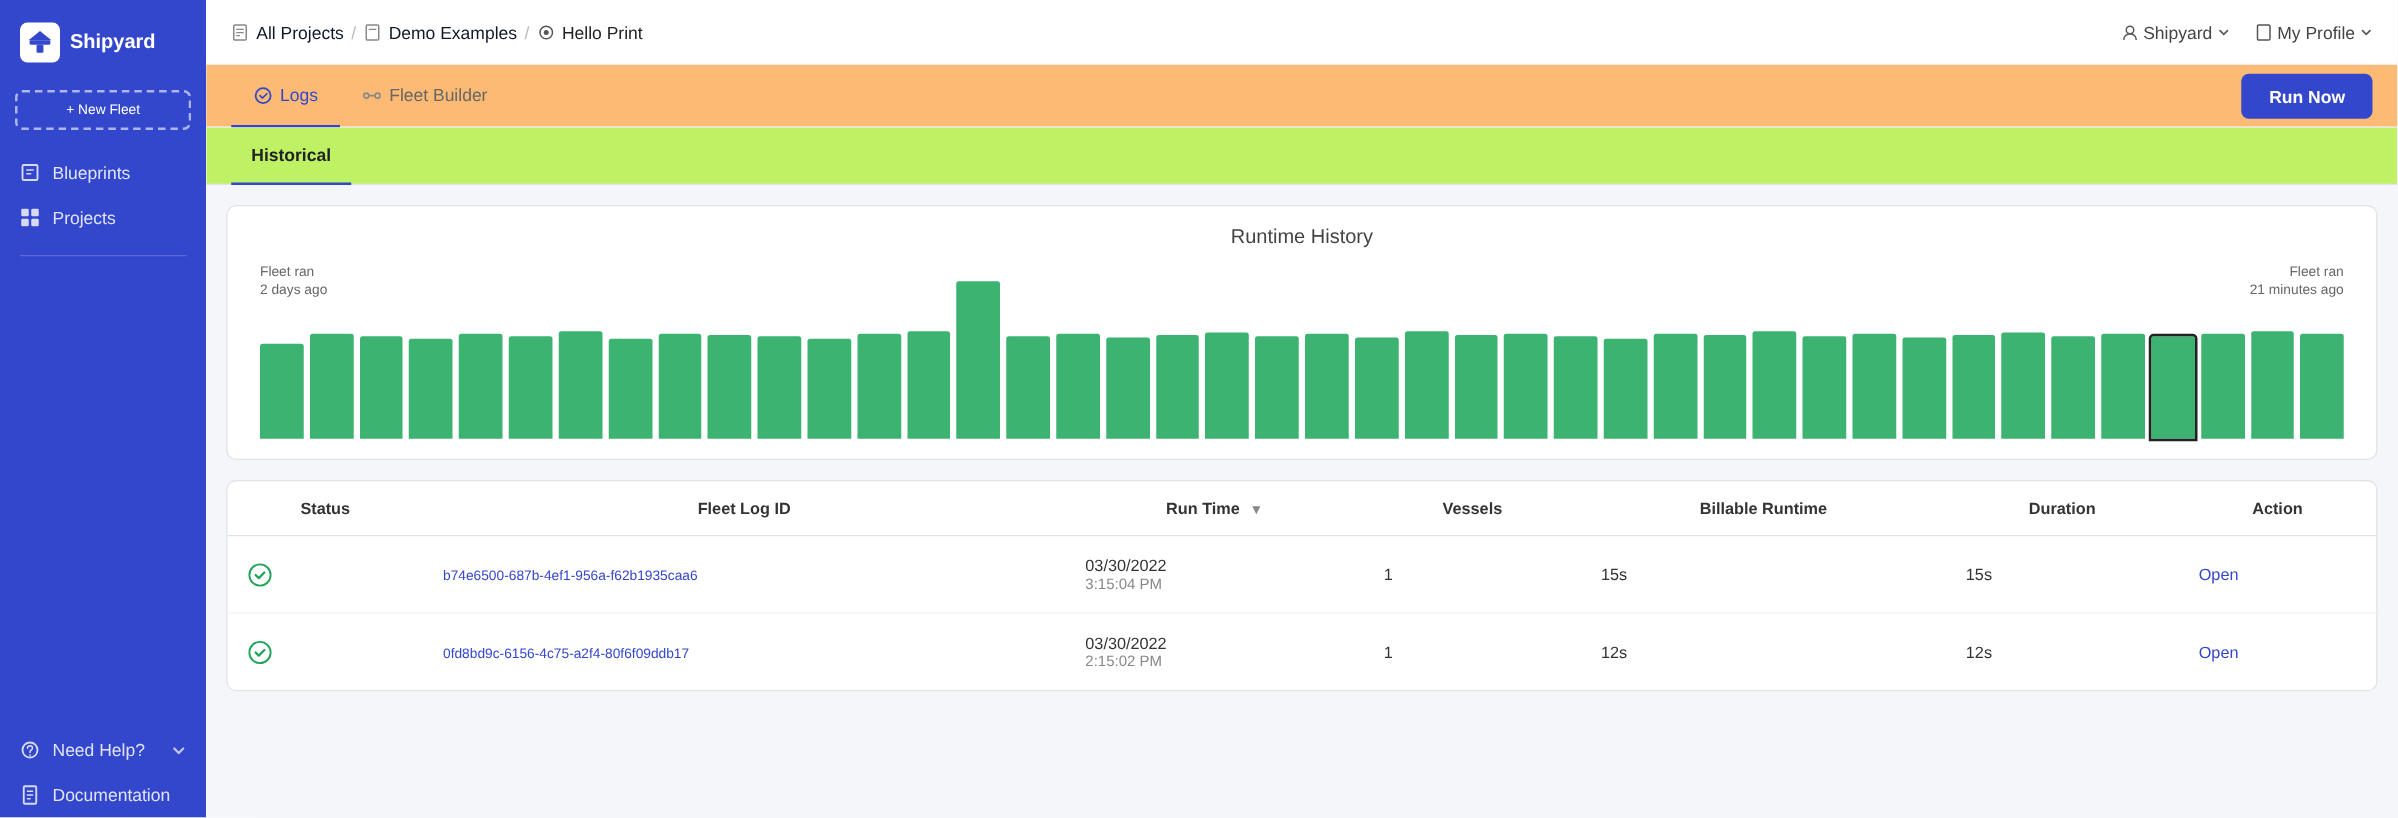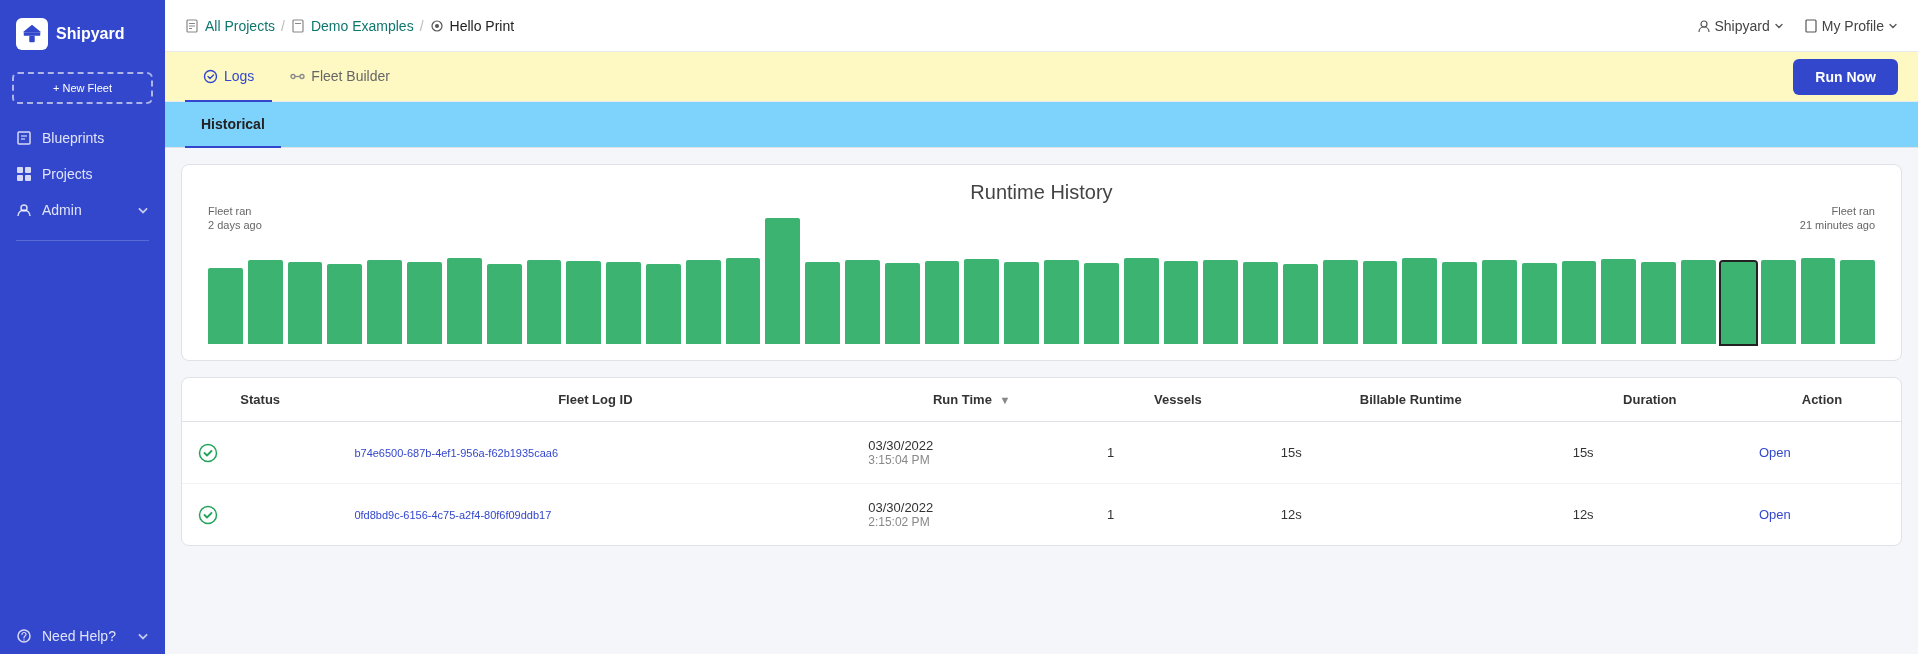--- a/index.html
+++ b/index.html
@@ -82,21 +82,21 @@
     }
     .breadcrumb {
       display: flex;
       align-items: center;
       gap: 6px;
       font-size: 14px;
       color: #666;
     }
     .breadcrumb-sep { color: #bbb; }
     .breadcrumb-current { color: #222; font-weight: 500; }
-    .breadcrumb a { color: #0f766e; text-decoration: none; }
+    .breadcrumb a { color: #0f172a; text-decoration: none; }
     .topbar-right {
       display: flex;
       align-items: center;
       gap: 20px;
     }
     .topbar-org {
       display: flex;
       align-items: center;
       gap: 4px;
       color: #444;
@@ -112,21 +112,21 @@
       font-size: 14px;
     }
 
     
     .tabs-bar {
       display: flex;
       align-items: center;
       justify-content: space-between;
       padding: 0 20px;
       border-bottom: 1px solid #e8eaed;
-      background: #fef9c3;
+      background: #fdba74;
     }
     .tabs {
       display: flex;
       gap: 0;
     }
     .tab {
       display: flex;
       align-items: center;
       gap: 6px;
       padding: 16px 18px;
@@ -158,21 +158,21 @@
       flex: 1;
       overflow-y: auto;
       background: #f5f6fa;
     }
 
     
     .sub-tabs {
       display: flex;
       gap: 0;
       padding: 0 20px;
-      background: #7dd3fc;
+      background: #bef264;
       border-bottom: 1px solid #e0e2e8;
     }
     .sub-tab {
       display: flex;
       align-items: center;
       gap: 6px;
       padding: 14px 16px;
       font-size: 14px;
       color: #666;
       cursor: pointer;
@@ -188,22 +188,23 @@
     
     .chart-section {
       background: white;
       margin: 16px;
       border-radius: 8px;
       border: 1px solid #e0e2e8;
       padding: 16px;
     }
     .chart-title {
       text-align: center;
-      font-size: 20px;
+      font-size: 16px;
       color: #444;
+      margin-bottom: 12px;
     }
     .chart-container {
       position: relative;
       height: 140px;
       display: flex;
       align-items: flex-end;
       gap: 5px;
       padding: 0 10px;
     }
     .chart-annotation {
@@ -307,50 +308,47 @@
       <span>Blueprints</span>
     </div>
     <div class="sidebar-nav-item">
       <svg viewBox="0 0 16 16" fill="none" xmlns="http://www.w3.org/2000/svg">
         <rect x="1" y="1" width="6" height="6" rx="1" fill="rgba(255,255,255,0.8)"></rect>
         <rect x="9" y="1" width="6" height="6" rx="1" fill="rgba(255,255,255,0.8)"></rect>
         <rect x="1" y="9" width="6" height="6" rx="1" fill="rgba(255,255,255,0.8)"></rect>
         <rect x="9" y="9" width="6" height="6" rx="1" fill="rgba(255,255,255,0.8)"></rect>
       </svg>
       <span>Projects</span>
-    </div>
-    <div class="sidebar-nav-item has-arrow">
-      <div class="nav-left">
-        <svg viewBox="0 0 16 16" fill="none" xmlns="http://www.w3.org/2000/svg">
-          <circle cx="8" cy="6" r="3" stroke="rgba(255,255,255,0.8)" stroke-width="1.5" fill="none"></circle>
-          <path d="M2 14c0-3.3 2.7-6 6-6s6 2.7 6 6" stroke="rgba(255,255,255,0.8)" stroke-width="1.5" fill="none"></path>
-        </svg>
-        <span>Admin</span>
-      </div>
-      <svg viewBox="0 0 10 10" fill="none" xmlns="http://www.w3.org/2000/svg" style="width:12px;height:12px;">
-        <path d="M2 4l3 3 3-3" stroke="rgba(255,255,255,0.7)" stroke-width="1.5" stroke-linecap="round"></path>
-      </svg>
     </div>
   </nav>
 
   <div class="sidebar-divider"></div>
 
   <div class="sidebar-bottom">
     <div class="sidebar-nav-item has-arrow">
       <div class="nav-left">
         <svg viewBox="0 0 16 16" fill="none" xmlns="http://www.w3.org/2000/svg">
           <circle cx="8" cy="8" r="6" stroke="rgba(255,255,255,0.8)" stroke-width="1.5" fill="none"></circle>
           <path d="M6 6.5c0-1.1.9-2 2-2s2 .9 2 2c0 1-1 1.5-1.5 2S8 10 8 10" stroke="rgba(255,255,255,0.8)" stroke-width="1.2" stroke-linecap="round"></path>
           <circle cx="8" cy="12" r="0.7" fill="rgba(255,255,255,0.8)"></circle>
         </svg>
         <span>Need Help?</span>
       </div>
       <svg viewBox="0 0 10 10" fill="none" xmlns="http://www.w3.org/2000/svg" style="width:12px;height:12px;">
         <path d="M2 4l3 3 3-3" stroke="rgba(255,255,255,0.7)" stroke-width="1.5" stroke-linecap="round"></path>
       </svg>
+    </div>
+    <div class="sidebar-nav-item">
+      <svg viewBox="0 0 16 16" fill="none" xmlns="http://www.w3.org/2000/svg">
+        <rect x="3" y="1" width="10" height="14" rx="1" stroke="rgba(255,255,255,0.8)" stroke-width="1.5" fill="none"></rect>
+        <line x1="5.5" y1="5" x2="10.5" y2="5" stroke="rgba(255,255,255,0.8)" stroke-width="1.2"></line>
+        <line x1="5.5" y1="8" x2="10.5" y2="8" stroke="rgba(255,255,255,0.8)" stroke-width="1.2"></line>
+        <line x1="5.5" y1="11" x2="8.5" y2="11" stroke="rgba(255,255,255,0.8)" stroke-width="1.2"></line>
+      </svg>
+      <span>Documentation</span>
     </div>
   </div>
 </div>
 
 <div class="main">
 
   <div class="topbar">
     <div class="breadcrumb">
       <svg width="14" height="14" viewBox="0 0 14 14" fill="none">
         <rect x="2" y="1" width="10" height="12" rx="1" stroke="#888" stroke-width="1.2" fill="none"></rect>

